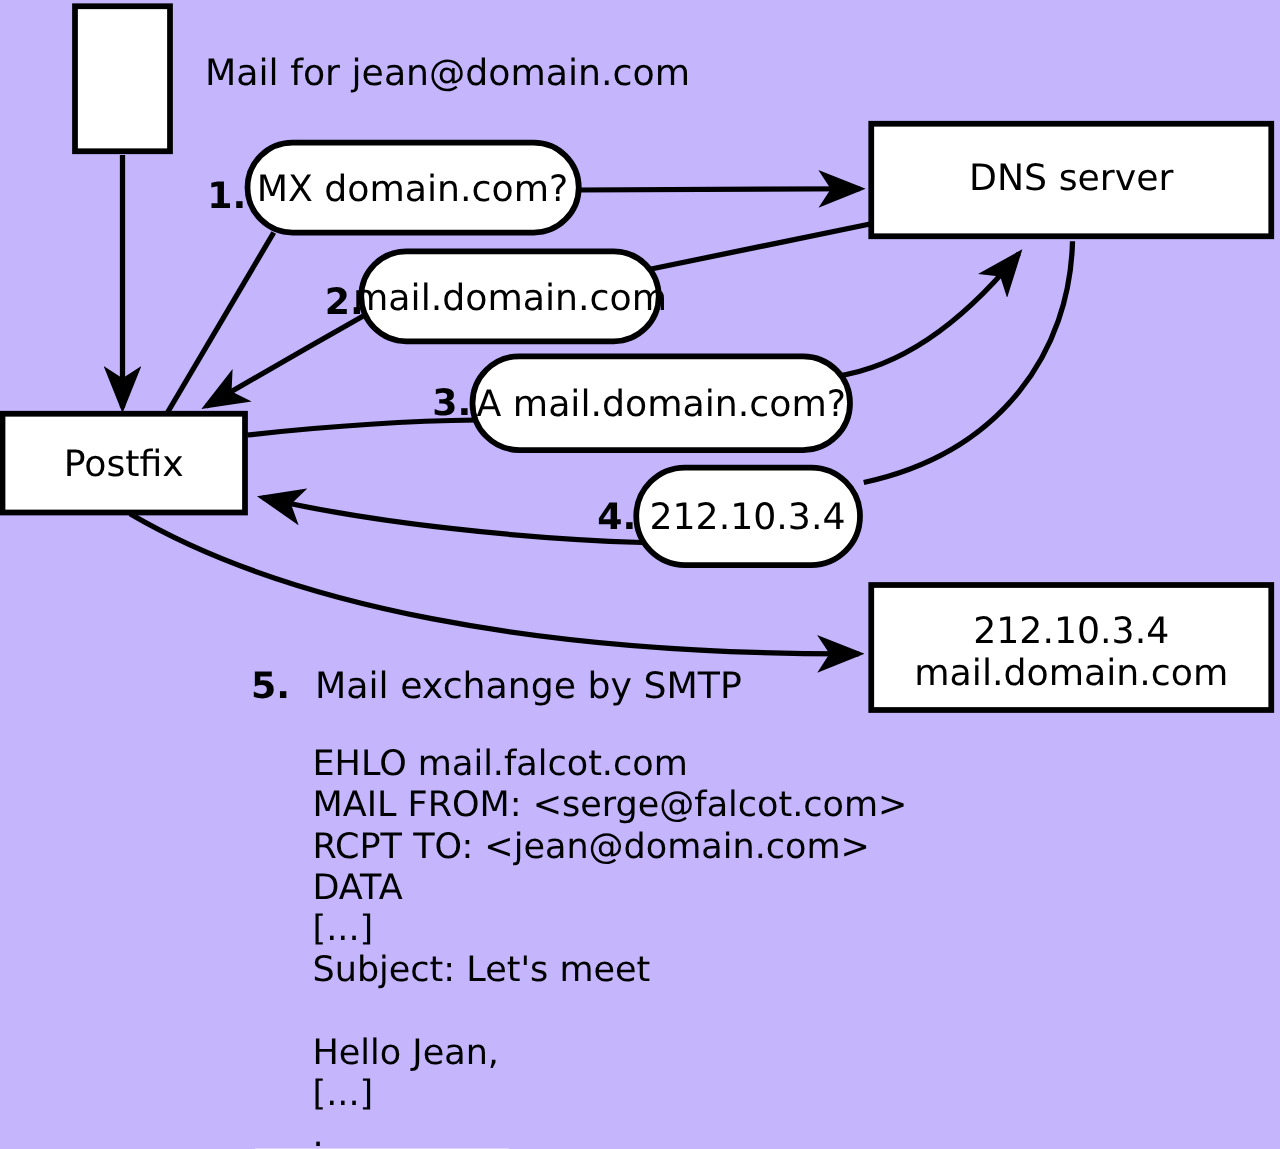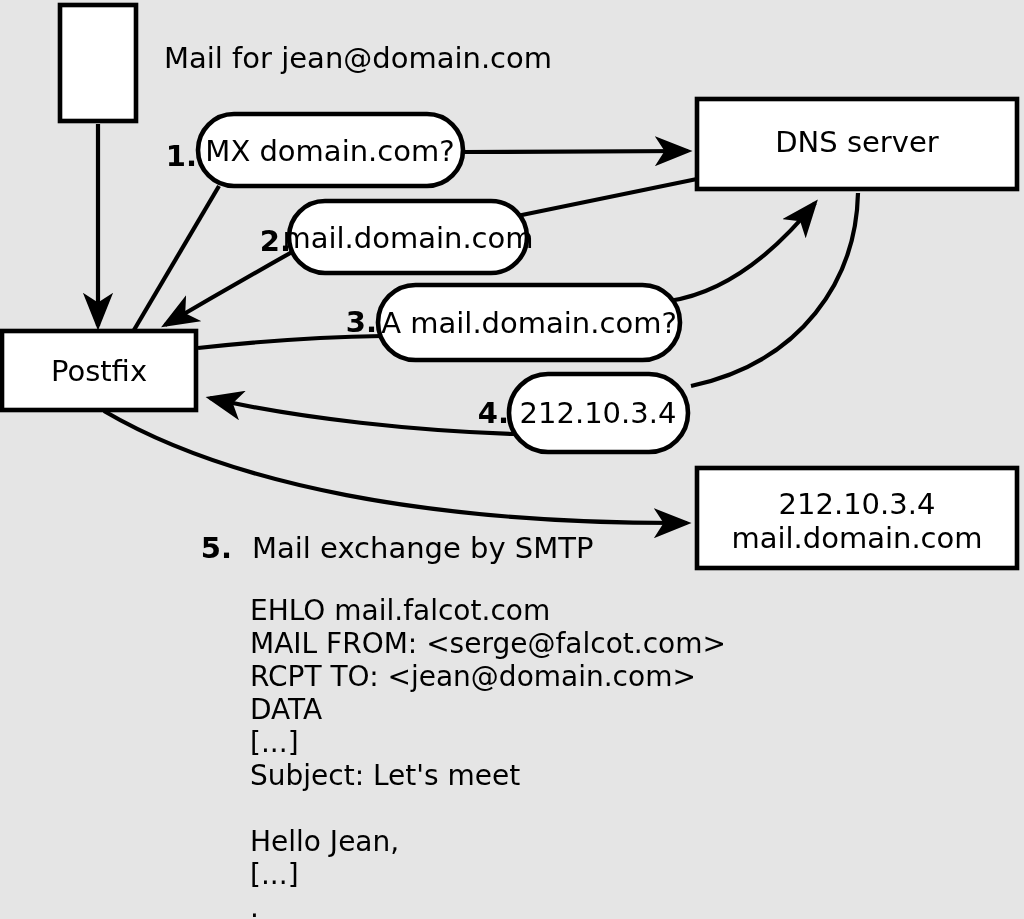--- a/index.html
+++ b/index.html
@@ -5,21 +5,21 @@
   html, body {
     margin: 0;
     padding: 0;
     background: #ffffff;
   }
   .canvas {
     position: relative;
     width: 1024px;
     height: 919px;
     overflow: hidden;
-    background: #e5e5e5;
+    background: #c4b5fd;
     font-family: "DejaVu Sans", sans-serif;
   }
   .diagram-svg {
     position: absolute;
     left: 0;
     top: 0;
   }
   .diagram-svg text {
     fill: #000000;
     font-family: "DejaVu Sans", sans-serif;

